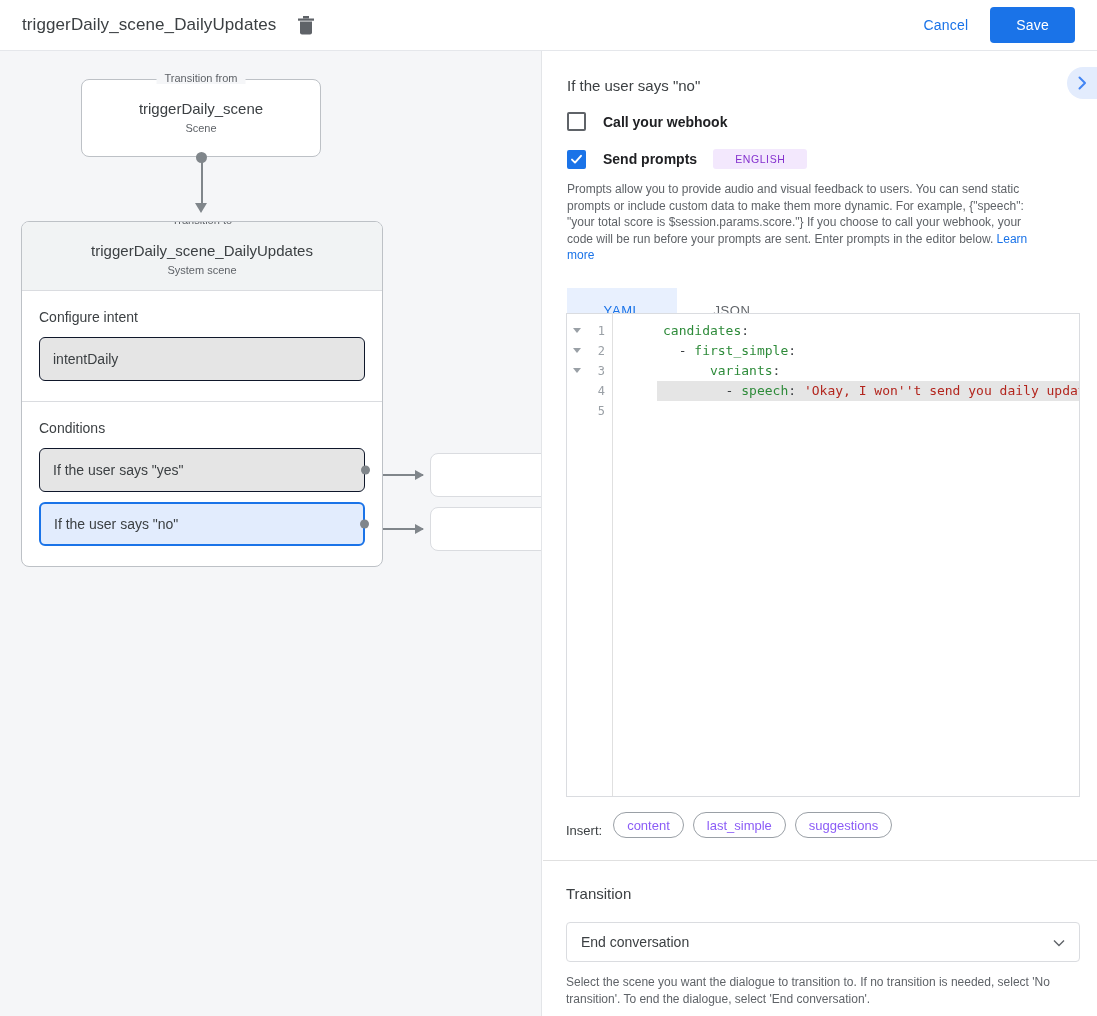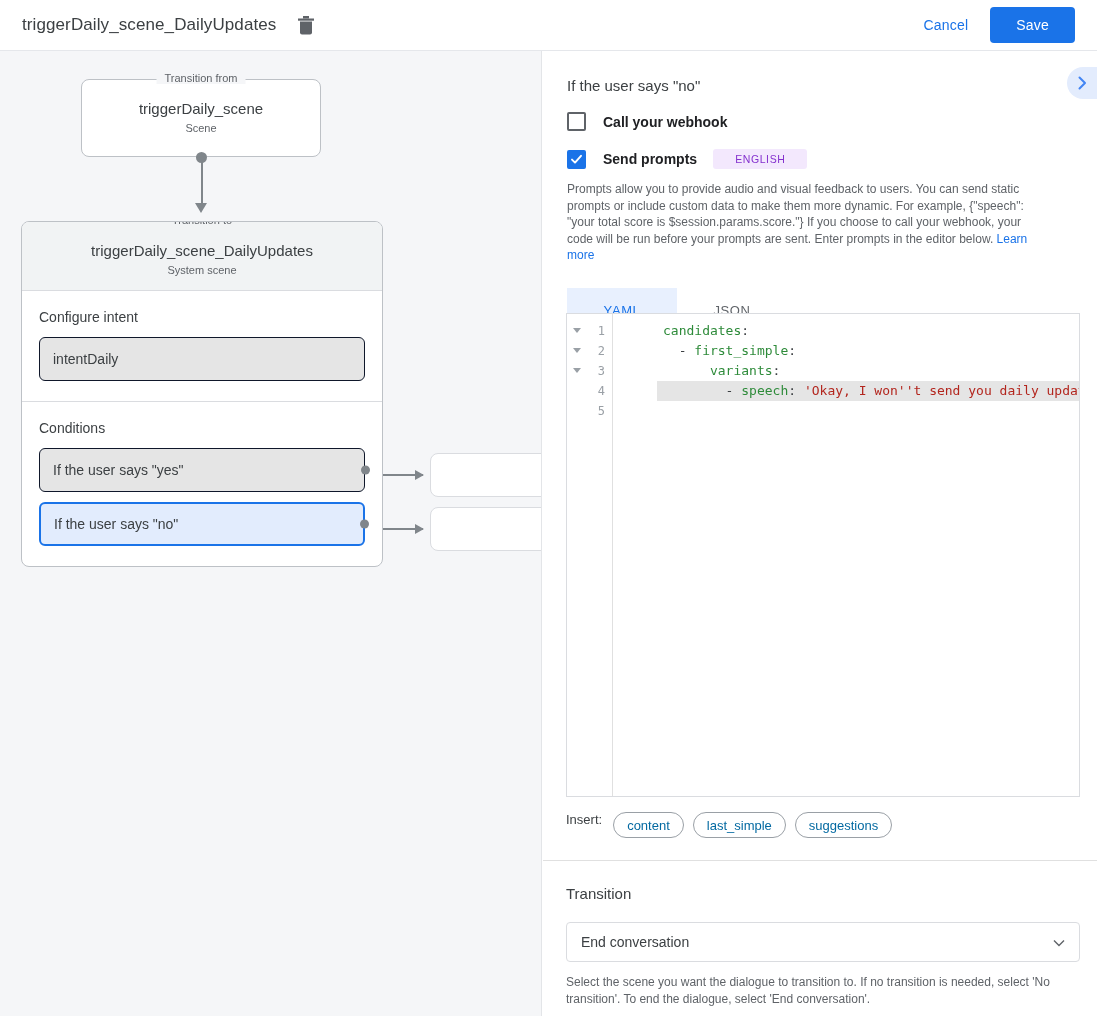--- a/index.html
+++ b/index.html
@@ -342,35 +342,35 @@
     padding-left: 6px;
   }
   .code-row.hl { background: #e5e5e5; }
   .tok-key { color: #2e8b3a; }
   .tok-punc { color: #3c4043; }
   .tok-str { color: #b3261e; }
 
   #insert-row {
     position: absolute;
     left: 566px; top: 812px;
-    display: flex; align-items: flex-start;
+    display: flex; align-items: flex-end;
   }
   #insert-label {
     font-size: 13px;
     color: #3c4043;
     margin-right: 11px;
   }
   .chip {
     border: 1px solid #9aa0a6;
     border-radius: 14px;
     height: 26px;
     padding: 12px 13px;
     display: flex; align-items: center;
     font-size: 13px;
-    color: #0369a1;
+    color: #8b5cf6;
     margin-right: 9px;
     cursor: pointer;
     background: #ffffff;
   }
 
   #panel-divider {
     position: absolute;
     left: 543px; top: 860px;
     width: 554px; height: 1px;
     background: #e0e0e0;

